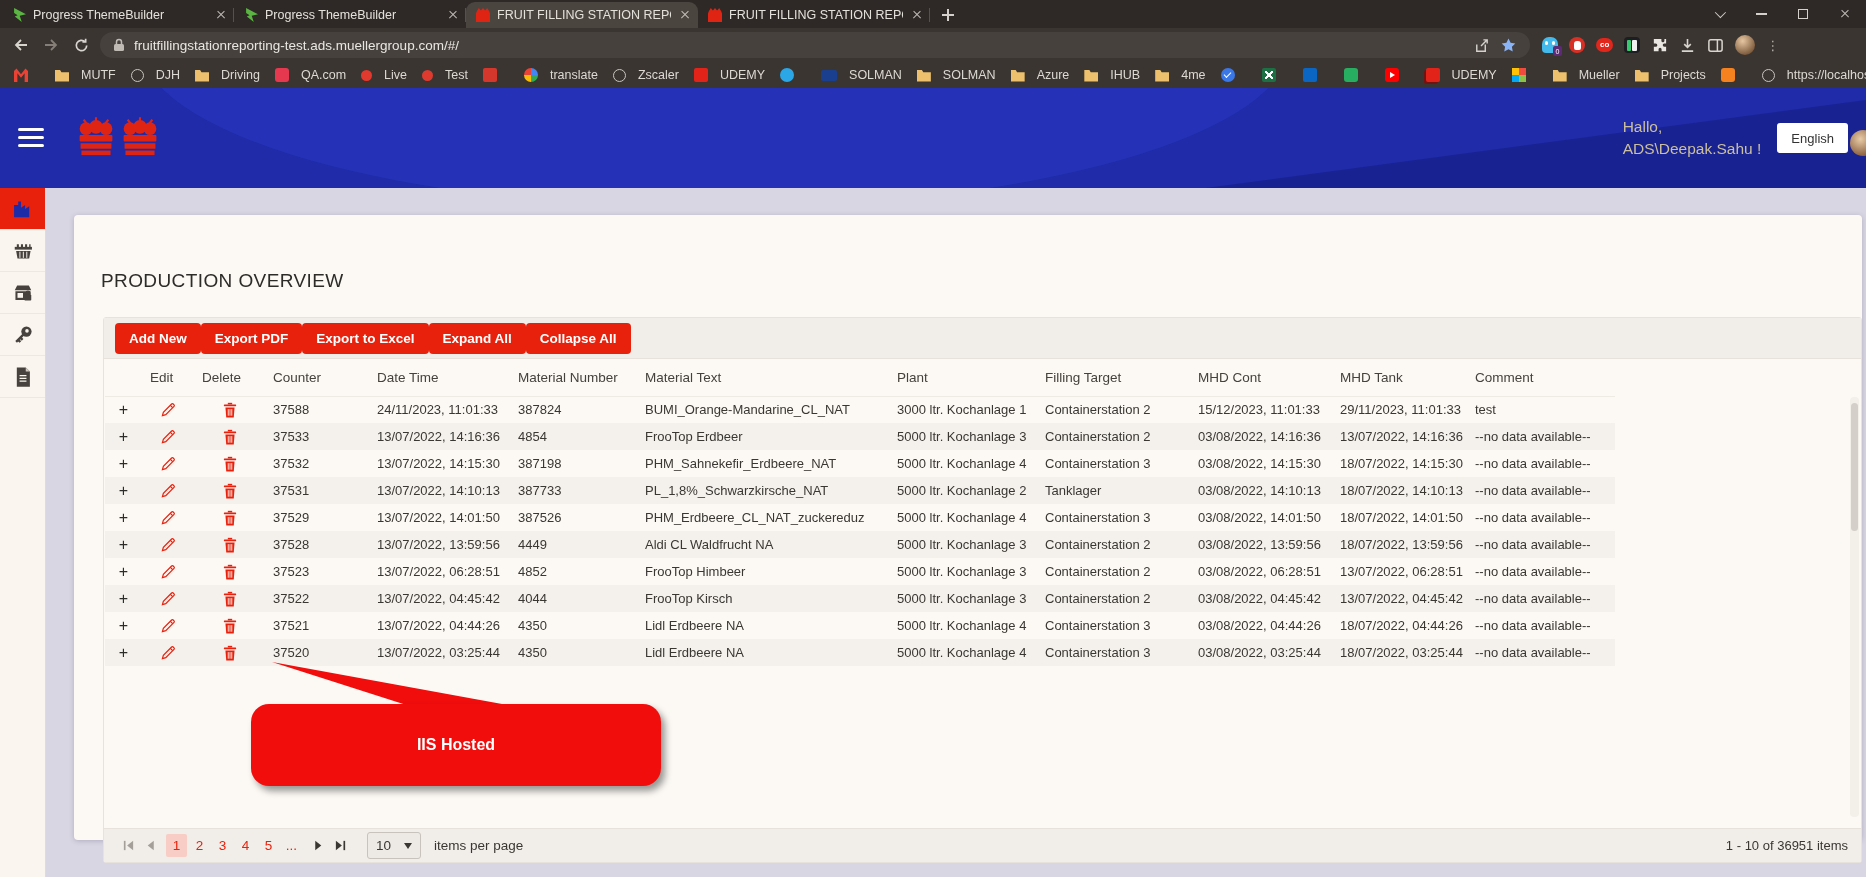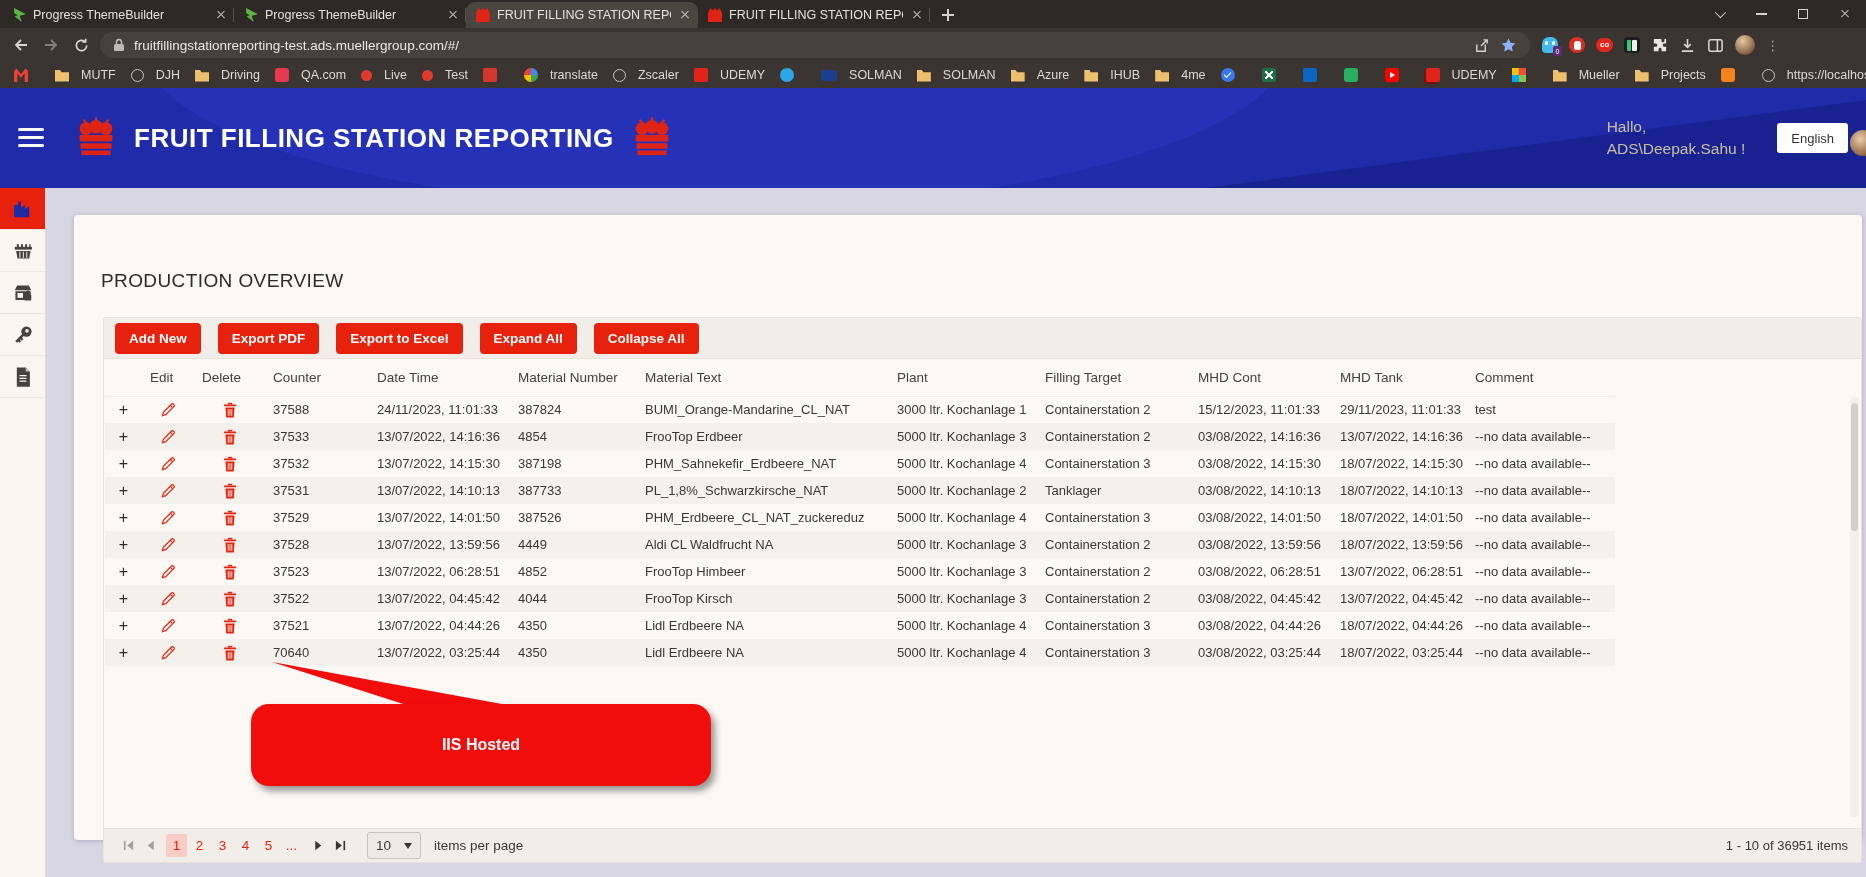--- a/index.html
+++ b/index.html
@@ -86,58 +86,58 @@
   
   .appheader{position:absolute;left:0;top:88px;width:100%;height:100px;background:var(--header-blue,#1f2ba8);
              overflow:hidden;display:flex;align-items:center;padding:0 18px;}
   .sw1{position:absolute;left:140px;top:-210px;width:1150px;height:330px;background:#2a39c2;border-radius:50%;opacity:.55;}
   .sw2{position:absolute;right:0;top:0;width:660px;height:100px;background:#18218e;clip-path:polygon(100% 12%,100% 100%,0 100%);opacity:.9;}
   .hamburger{position:relative;z-index:2;width:28px;height:20px;margin-right:28px;}
   .hamburger span{position:absolute;left:0;width:26px;height:3.4px;border-radius:2px;background:#fff;}
   .hamburger span:nth-child(1){top:0;}.hamburger span:nth-child(2){top:8px;}.hamburger span:nth-child(3){top:16px;}
   .basket-ic{position:relative;z-index:2;color:#e02414;}
   .apptitle{position:relative;z-index:2;color:#fff;font-size:26px;font-weight:bold;letter-spacing:.5px;margin:0 16px;white-space:nowrap;}
-  .greeting{position:relative;z-index:2;margin-left:auto;color:#cbbf9f;font-size:15.5px;line-height:1.4;margin-right:32px;}
+  .greeting{position:relative;z-index:2;margin-left:auto;color:#cbbf9f;font-size:15.5px;line-height:1.4;margin-right:16px;}
   .lang-btn{position:relative;z-index:2;background:#fff;color:#333;font-size:13px;height:30px;
             padding:0 14px;border:none;border-radius:3px;}
   .edge-avatar{position:absolute;right:-10px;top:42px;width:26px;height:26px;border-radius:50%;
                background:radial-gradient(circle at 40% 35%,#e8cba8,#8a5f3e 75%);z-index:2;}
 
   
   .pagebody{position:absolute;left:0;top:188px;width:100%;height:689px;background:#d9d6e3;}
   .sidebar{position:absolute;left:0;top:0;width:46px;height:100%;background:#faf5ef;border-right:1px solid #e0dbd3;}
   .side-item{height:42px;display:flex;align-items:center;justify-content:center;border-bottom:1px solid #efe8e0;color:#47423d;}
   .side-item.active{background:#e8210c;color:#1d2ba8;}
 
   .card{position:absolute;left:74px;top:27px;width:1788px;height:625px;background:#fcf9f5;
         border-radius:4px;box-shadow:0 1px 5px rgba(50,50,90,.25);}
   .page-title{position:absolute;left:27px;top:55px;font-size:19px;color:#2e2c29;letter-spacing:.4px;}
 
   .grid{position:absolute;left:29px;top:102px;width:1759px;height:546px;border:1px solid #e7e2dc;
         border-radius:3px;background:#fcf9f5;}
   .grid-toolbar{position:absolute;left:0;top:0;width:100%;height:41px;background:#f1eeea;
-        border-bottom:1px solid #e7e2dc;display:flex;align-items:center;gap:17px;padding:0 11px;}
+        border-bottom:1px solid #e7e2dc;display:flex;align-items:center;padding:0 11px;}
   .btn-red{background:var(--accent-red,#e8210c);color:#fff;font-weight:bold;font-size:13.5px;
         font-family:"Liberation Sans",sans-serif;padding:8px 14px;border:none;border-radius:4px;white-space:nowrap;}
 
   table.prod{position:absolute;left:1px;top:41px;width:1510px;border-collapse:collapse;table-layout:fixed;
         font-size:13px;color:#3a3733;}
   table.prod th{height:37px;font-weight:normal;color:#45413c;font-size:13.5px;text-align:left;
         padding:0 8px;white-space:nowrap;border-bottom:1px solid #eeeae4;}
   table.prod td{height:27px;padding:0 8px;white-space:nowrap;overflow:hidden;}
   tr.alt{background:#f4f1ed;}
   .c-center{text-align:center;}
   .expand-glyph{font-size:16px;color:#2e2c29;}
   .rowicon{display:inline-flex;vertical-align:middle;}
 
   .vscroll{position:absolute;right:2px;top:79px;width:9px;height:420px;background:#f3efe9;border-radius:4px;}
   .vthumb{position:absolute;left:1px;top:6px;width:7px;height:128px;background:#d4cfc8;border-radius:4px;}
 
   .callout-tail{position:absolute;left:168px;top:344px;width:300px;height:48px;}
-  .callout{position:absolute;left:147px;top:386px;width:460px;height:82px;background:var(--callout-red,#f20d0d);
+  .callout{position:absolute;left:147px;top:386px;width:410px;height:82px;background:var(--callout-red,#f20d0d);
         border-radius:18px;box-shadow:4px 5px 7px rgba(0,0,0,.4);display:flex;align-items:center;
         justify-content:center;color:#fff;font-weight:bold;font-size:16px;}
 
   .pager{position:absolute;left:0;bottom:0;width:100%;height:34px;background:#f1eeea;border-top:1px solid #e7e2dc;
         display:flex;align-items:center;padding:0 13px;font-size:13.5px;color:#3a3733;}
   .pgnav{width:22px;height:22px;display:flex;align-items:center;justify-content:center;}
   .pages{display:flex;align-items:center;margin:0 4px;}
   .page{min-width:21px;height:23px;line-height:23px;text-align:center;color:var(--accent-red,#e8210c);margin:0 1px;}
   .page.active{background:#f7cdc5;border-radius:2px;}
   .size-dd{margin-left:16px;width:54px;height:27px;background:#edeae5;border:1px solid #c8c3bc;border-radius:3px;
@@ -415,21 +415,20 @@
       <svg width="44" height="40" viewBox="0 0 48 44" fill="currentColor">
           <path d="M14 9l-3.5-5M24 7V1.5M34 9l3.5-5" stroke="currentColor" stroke-width="2.4" fill="none"></path>
           <circle cx="13" cy="14" r="7"></circle>
           <circle cx="24" cy="12" r="7.5"></circle>
           <circle cx="35" cy="14" r="7"></circle>
           <rect x="6" y="21" width="36" height="7" rx="1"></rect>
           <rect x="7" y="30" width="34" height="6"></rect>
           <rect x="8" y="38" width="32" height="5"></rect>
         </svg>
     </span>
-    <span class="apptitle">FRUIT FILLING STATION REPORTING</span>
     <span class="basket-ic">
       <svg width="44" height="40" viewBox="0 0 48 44" fill="currentColor">
           <path d="M14 9l-3.5-5M24 7V1.5M34 9l3.5-5" stroke="currentColor" stroke-width="2.4" fill="none"></path>
           <circle cx="13" cy="14" r="7"></circle>
           <circle cx="24" cy="12" r="7.5"></circle>
           <circle cx="35" cy="14" r="7"></circle>
           <rect x="6" y="21" width="36" height="7" rx="1"></rect>
           <rect x="7" y="30" width="34" height="6"></rect>
           <rect x="8" y="38" width="32" height="5"></rect>
         </svg>
@@ -785,21 +784,21 @@
                     </svg>
                 </span></td>
                 <td class="c-center"><span class="rowicon">
                   <svg width="14" height="16" viewBox="0 0 16 18" fill="#e8210c">
                       <path d="M5.5 0.8h5v1.8h-5z"></path>
                       <rect x="1" y="2.8" width="14" height="1.8" rx=".5"></rect>
                       <path d="M2.8 6h10.4l-.9 11.5H3.7z"></path>
                       <path d="M6 8v7.5M8 8v7.5M10 8v7.5" stroke="#fcf9f5" stroke-width="1"></path>
                     </svg>
                 </span></td>
-                <td>70640</td>
+                <td>37520</td>
                 <td>13/07/2022, 03:25:44</td>
                 <td>4350</td>
                 <td>Lidl Erdbeere NA</td>
                 <td>5000 ltr. Kochanlage 4</td>
                 <td>Containerstation 3</td>
                 <td>03/08/2022, 03:25:44</td>
                 <td>18/07/2022, 03:25:44</td>
                 <td>--no data available--</td>
               </tr>
             </tbody>

